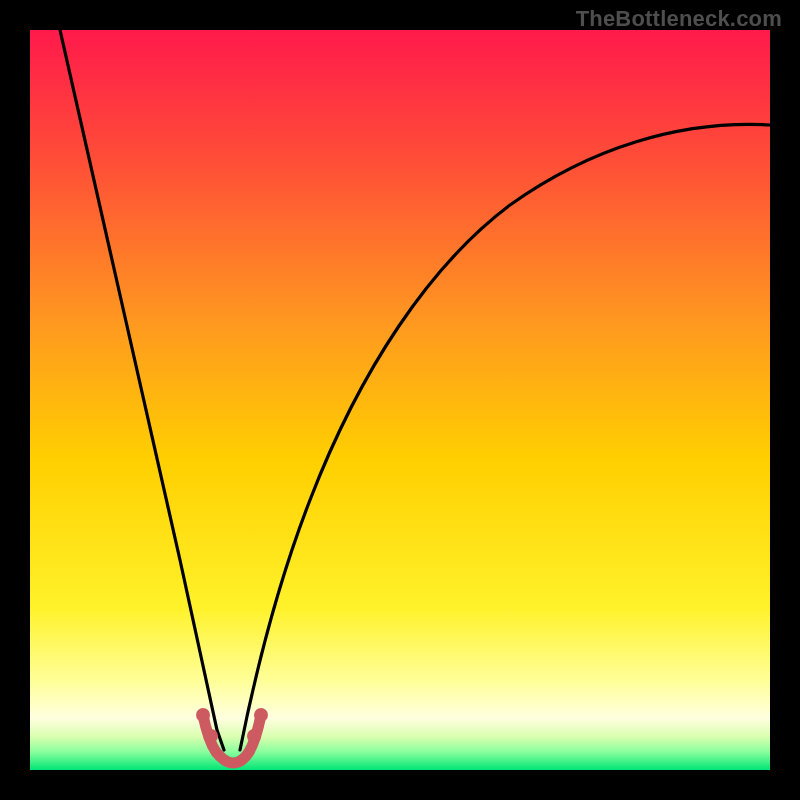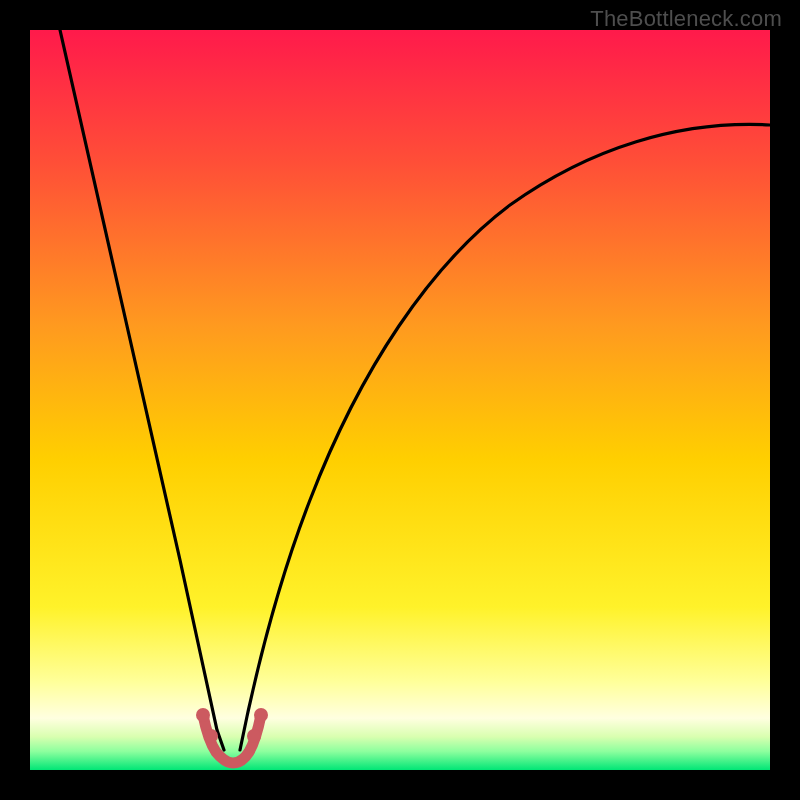--- a/index.html
+++ b/index.html
@@ -1,18 +1,18 @@
 <!DOCTYPE html>
 <html><head>
 <meta charset="utf-8">
 <style>
   html,body{margin:0;padding:0;width:800px;height:800px;overflow:hidden;background:#000;font-family:Arial,Helvetica,sans-serif}
   .frame{position:absolute;inset:0;background:#000}
   .plot{position:absolute;left:30px;top:30px;width:740px;height:740px}
-  .watermark{position:absolute;top:6px;right:18px;color:#4e4e4e;font-size:22px;font-weight:400;letter-spacing:.2px}
+  .watermark{position:absolute;top:6px;right:18px;color:#4e4e4e;font-size:22px;font-weight:700;letter-spacing:.2px}
   svg{display:block}
 </style>
 </head>
 <body>
 <div class="frame">
 
 <div class="watermark">TheBottleneck.com</div>
 
 <div class="plot">
 <svg viewBox="0 0 740 740" width="740" height="740">

